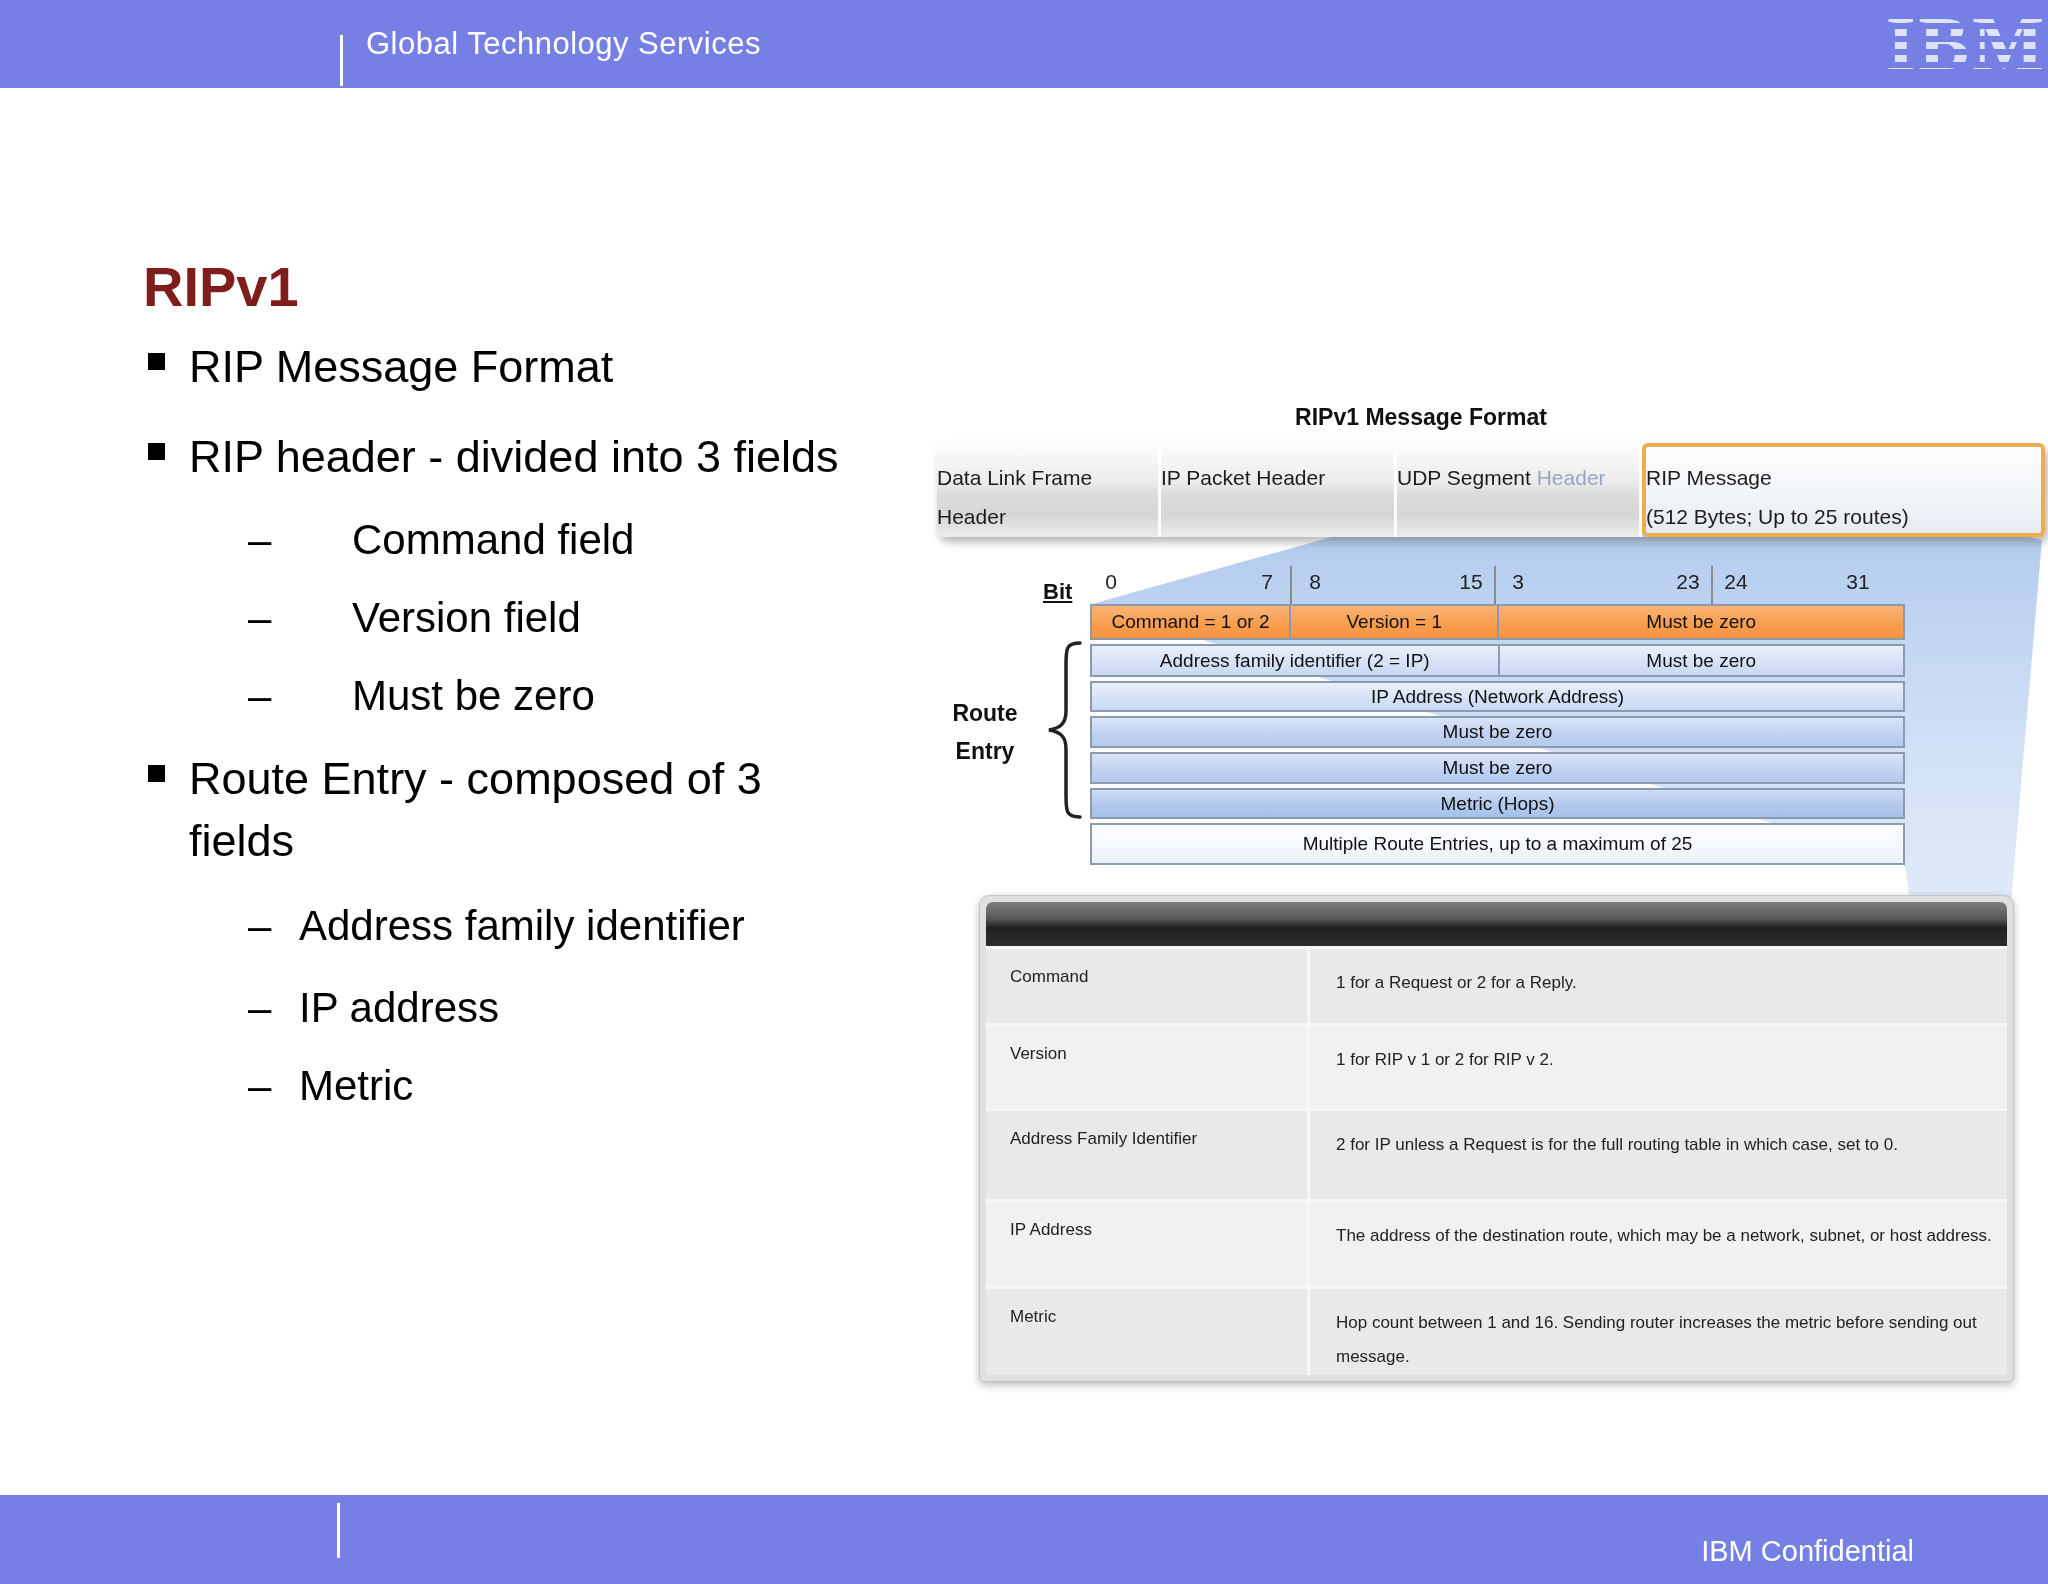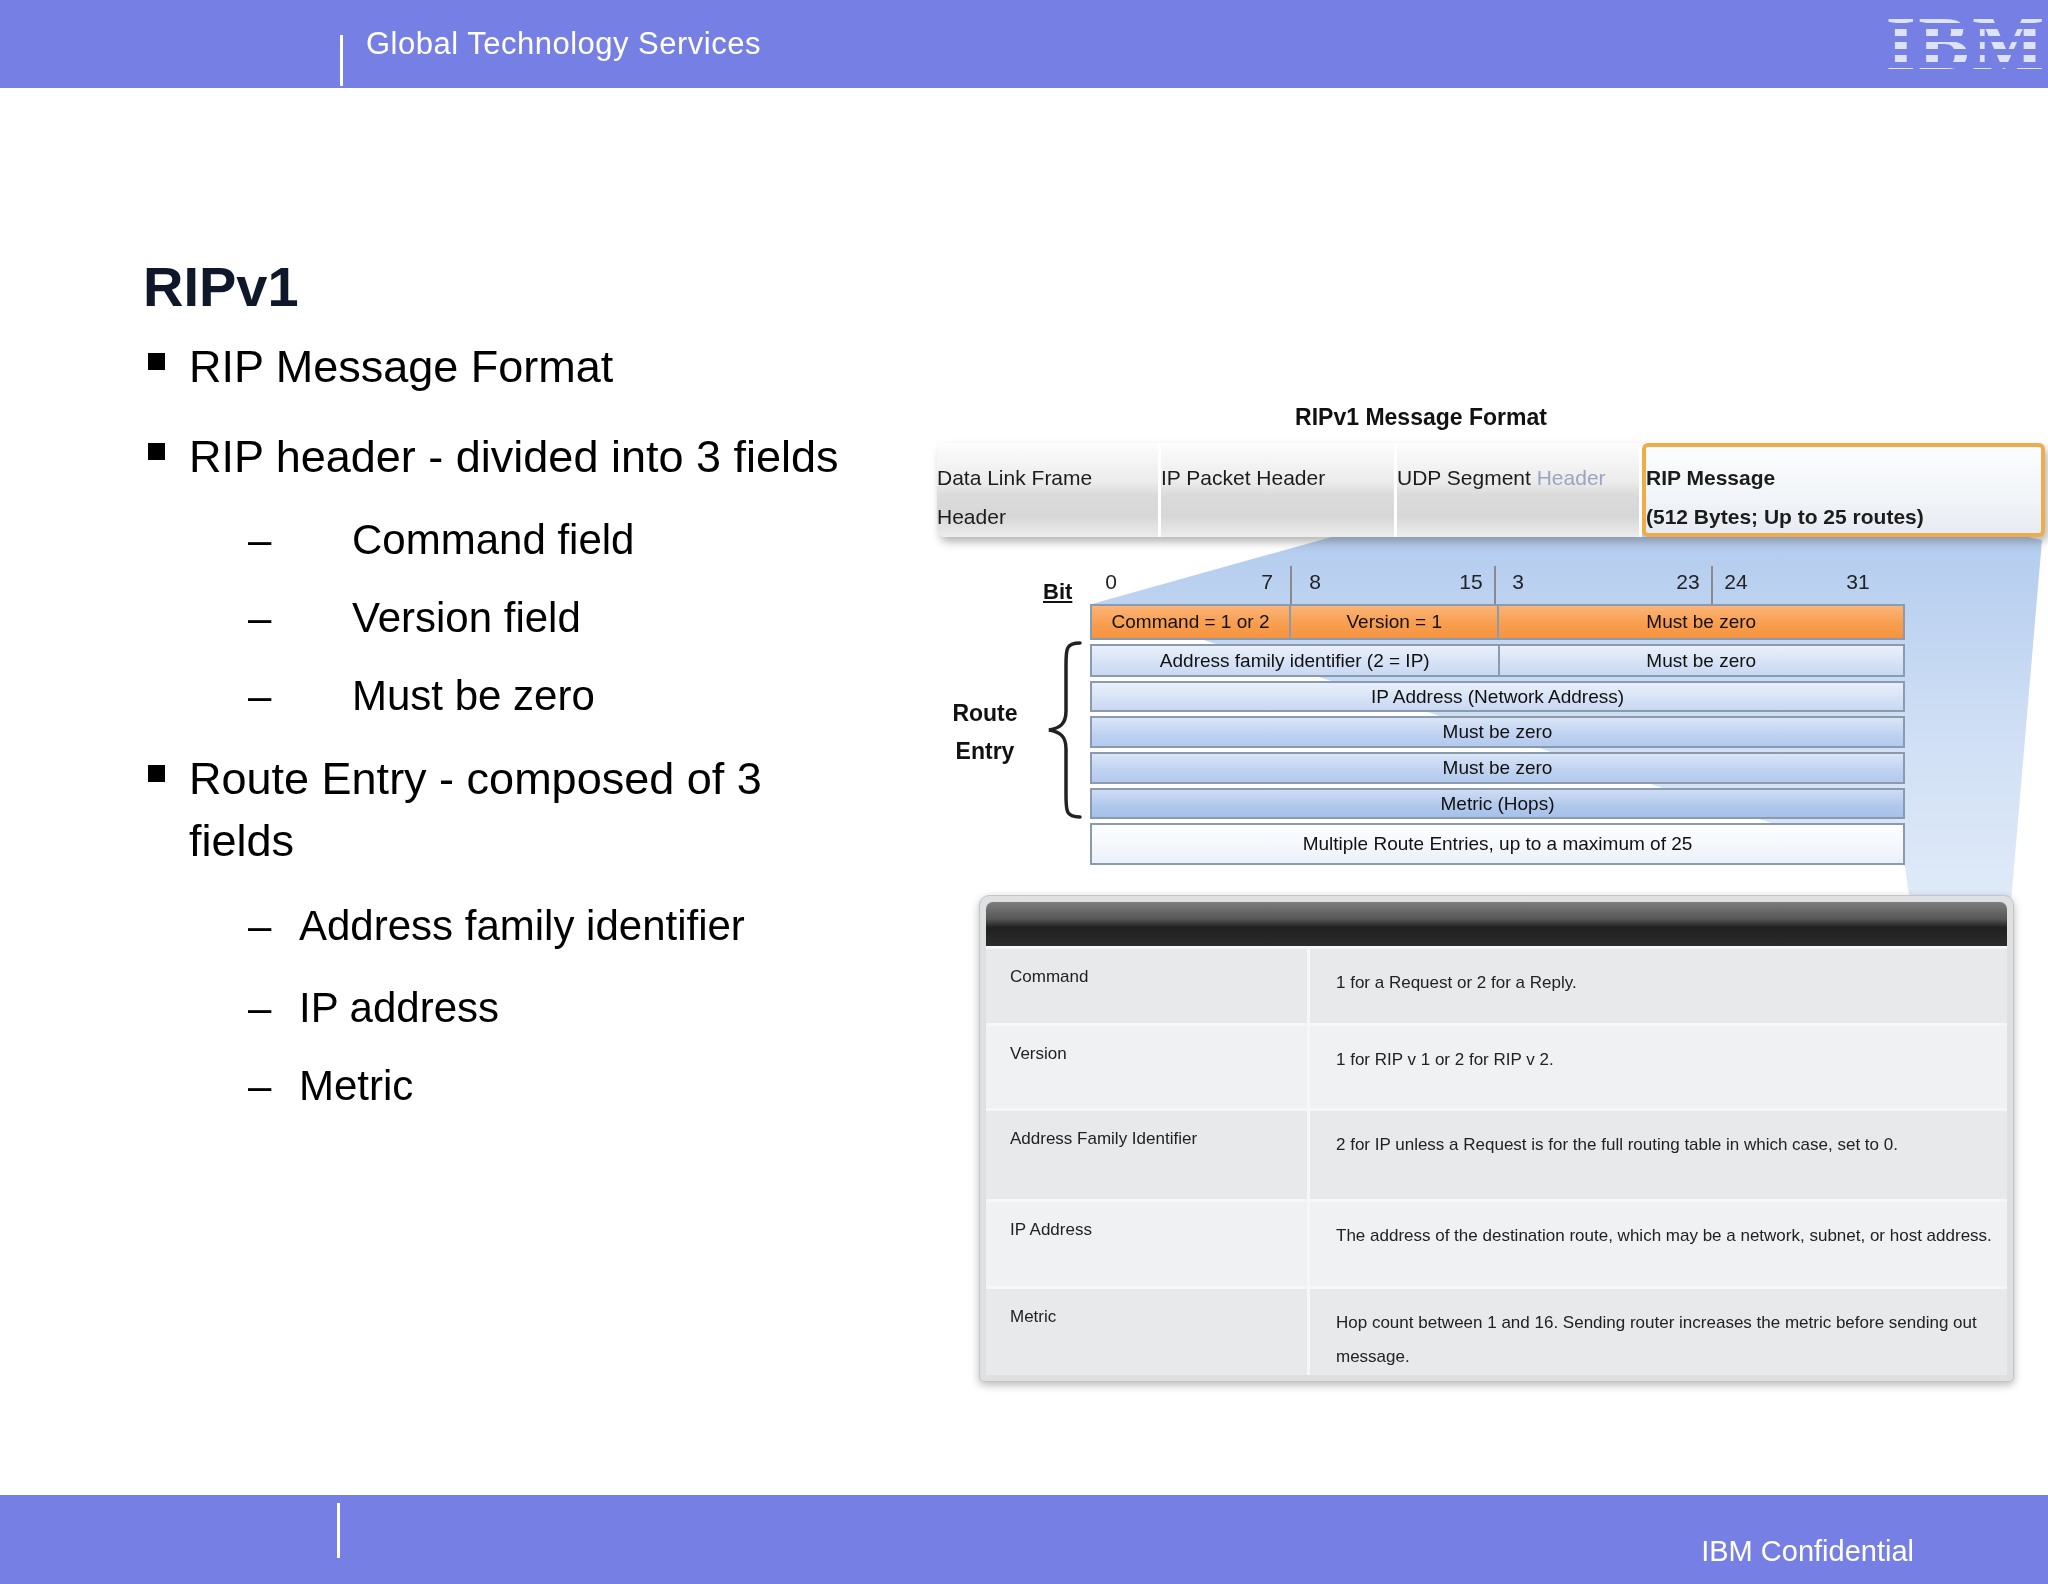--- a/index.html
+++ b/index.html
@@ -14,21 +14,21 @@
   .gts { position:absolute; left:366px; top:26px; font-size:31px; color:#ffffff; letter-spacing:0.5px; }
   .conf { position:absolute; right:134px; top:40px; font-size:29px; color:#ffffff; }
 
   
   .logo { position:absolute; left:1886px; top:8px; width:158px; height:70px; overflow:hidden; }
   .logo-text { font-family:"Liberation Serif", serif; font-weight:bold; font-size:76px; line-height:70px;
                color:#dde3fb; text-align:center; letter-spacing:3px; }
   .logo .stripe { position:absolute; left:0; width:158px; height:6px; background:#7680E4; }
 
   
-  .slide-title { position:absolute; left:143px; top:254px; font-size:56px; font-weight:bold; color:#0f172a; }
+  .slide-title { position:absolute; left:143px; top:254px; font-size:56px; font-weight:bold; color:#7f1d1d; }
   .li1 { position:absolute; left:148px; display:flex; font-size:45px; color:#000; line-height:62px; }
   .li1 .sq { flex:none; width:17px; height:17px; background:#000; margin-top:17px; margin-right:24px; }
   .li1 .t1 { display:block; }
   .w-wide  { width:840px; }
   .w-wrap  { width:640px; }
   .li2 { position:absolute; left:248px; display:flex; font-size:42px; color:#000; line-height:56px; }
   .li2 .dash { flex:none; display:block; }
   .dash-deep    { width:104px; }
   .dash-shallow { width:51px; }
 
@@ -41,21 +41,21 @@
   .encap { position:absolute; left:937px; top:443px; width:1108px; height:94px; display:flex;
            border-radius:8px; box-shadow:3px 5px 8px rgba(90,90,90,0.45); }
   .ec { box-sizing:border-box; height:94px; text-align:left; padding-top:15px; font-size:21px;
         color:#1c1c1c; line-height:39px; }
   .ec-gray { background:linear-gradient(180deg,#FDFDFD 0%,#EBEBEB 42%,#DBDBDB 55%,#D7D7D7 78%,#EDEDED 100%);
              border-right:3px solid #ffffff; }
   .ec1 { width:224px; border-radius:8px 0 0 8px; }
   .ec2 { width:236px; }
   .ec3 { width:245px; }
   .ec-rip { flex:1; background:linear-gradient(180deg,#FCFDFE 0%,#F2F5F9 55%,#E7EBF2 100%);
-            border:4px solid #EFAC4C; border-radius:6px; padding-top:11px;font-weight:bold; }
+            border:4px solid #EFAC4C; border-radius:6px; padding-top:11px; }
   .dim { color:#9AA6C0; }
 
   .bit-label { position:absolute; left:1043px; top:579px; font-size:22px; font-weight:bold; color:#111;text-decoration:underline; }
   .bitnum { position:absolute; top:570px; transform:translateX(-50%); font-size:21px; color:#222; }
   .tick { position:absolute; width:2px; height:38px; top:566px; background:#8a8a8a; }
 
   .brow { position:absolute; left:1090px; width:815px; box-sizing:border-box; display:flex;
           border:2px solid #8A9BB0; }
   .bcell { box-sizing:border-box; display:flex; align-items:center; justify-content:center;
            font-size:19px; color:#111; height:100%; }

